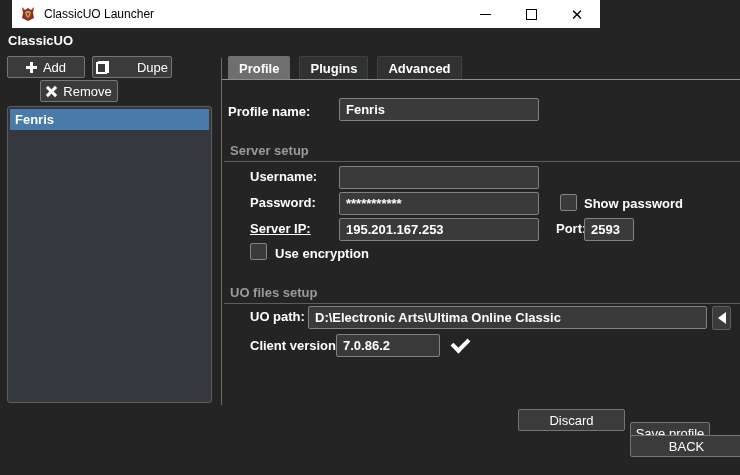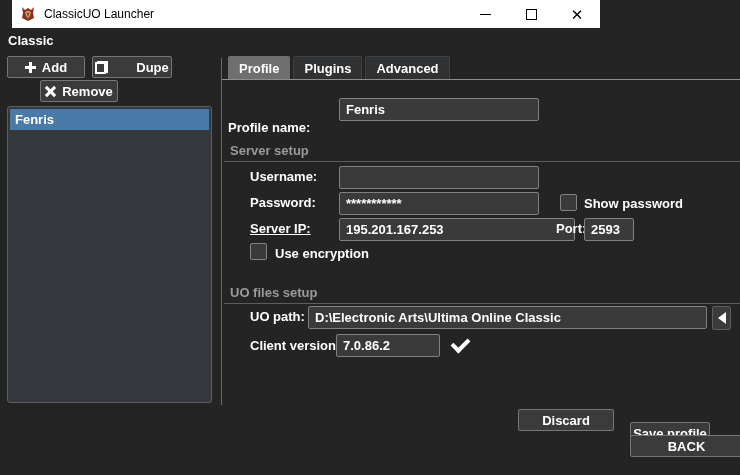--- a/index.html
+++ b/index.html
@@ -18,21 +18,21 @@
   .win-controls { position:absolute; right:0; top:0; height:28px; display:flex; }
   .win-btn { width:46px; height:28px; display:flex; align-items:center; justify-content:center; cursor:default; }
   .glyph-min { width:11px; height:1px; background:#000; }
   .glyph-max { width:9px; height:9px; border:1px solid #000; background:transparent; }
   .glyph-close { font-size:15px; color:#000; line-height:1; font-weight:400; }
 
   
   .btn {
     position:absolute; box-sizing:border-box; height:22px;
     background:#3b3b3b; border:1px solid #767676; border-radius:2px;
-    color:#fff; font-size:13px; font-weight:bold;
+    color:#fff; font-size:13px; font-weight:normal;
     display:flex; align-items:center; justify-content:center; gap:6px;
   }
   .lbl { position:absolute; color:#ffffff; font-size:13px; font-weight:bold; white-space:nowrap; }
   .section-title { position:absolute; color:#9a9a9a; font-size:13px; font-weight:bold; }
   .hline { position:absolute; height:1px; background:#5d5d5d; }
   .input {
     position:absolute; box-sizing:border-box; height:23px;
     background:#3a3a3a; border:1px solid #818181; border-radius:2px;
     color:#fff; font-size:13px; font-weight:bold; padding:0 6px;
     font-family:"Liberation Sans", sans-serif; outline:none;
@@ -64,21 +64,21 @@
     padding:2px; overflow:hidden;
   }
   .profile-item {
     height:21px; line-height:21px; padding-left:5px;
     color:#fff; font-size:13px; font-weight:bold;
   }
   .profile-item.selected { background:#4a7aa8; }
   .v-divider { position:absolute; left:221px; top:58px; width:1px; height:347px; background:#6b6b6b; }
 
   
-  .tabbar { position:absolute; left:228px; top:56px; display:flex; gap:3px; }
+  .tabbar { position:absolute; left:228px; top:56px; display:flex; gap:9px; }
   .tab {
     height:24px; line-height:24px; padding:0 10px; box-sizing:border-box;
     font-size:13px; font-weight:bold; color:#fff; background:#2f3133;
     border:1px solid #3e4042; border-bottom:none; border-radius:2px 2px 0 0;
   }
   .tab.active { background:#6f6f6f; border-color:#6f6f6f; }
   .tab-line { position:absolute; left:222px; top:79px; width:518px; height:1px; background:#8e8e8e; }
 
   
 </style>
@@ -102,21 +102,21 @@
         </div>
       <div class="win-btn">
           <span class="glyph-max"></span>
         </div>
       <div class="win-btn">
           <span class="glyph-close">✕</span>
         </div>
     </div>
   </div>
 
-  <div class="lbl profiles-heading">Classic</div>
+  <div class="lbl profiles-heading">ClassicUO</div>
 
   <div class="btn" style="left:7px; top:56px; width:78px;">
     <span class="icon-plus"></span>
     <span>Add</span>
   </div>
   <div class="btn" style="left:92px; top:56px; width:80px;gap:28px;">
     <span class="icon-copy"></span>
     <span>Dupe</span>
   </div>
   <div class="btn" style="left:7px; top:80px; width:78px;margin-left:33px;">
@@ -130,56 +130,56 @@
 
   <div class="v-divider"></div>
 
   <div class="tabbar">
     <div class="tab active">Profile</div>
     <div class="tab">Plugins</div>
     <div class="tab">Advanced</div>
   </div>
   <div class="tab-line"></div>
 
-  <div class="lbl" style="left:228px; top:120px;">Profile name:</div>
+  <div class="lbl" style="left:228px; top:104px;">Profile name:</div>
   <input class="input" style="left: 339px; top: 98px; width: 200px;" value="Fenris">
 
   <div class="section-title" style="left:230px; top:143px;">Server setup</div>
   <div class="hline" style="left:224px; top:161px; width:516px;"></div>
 
   <div class="lbl" style="left:250px; top:169px;">Username:</div>
   <input class="input" style="left: 339px; top: 166px; width: 200px;" value="">
 
   <div class="lbl" style="left:250px; top:195px;">Password:</div>
   <input class="input" style="left: 339px; top: 192px; width: 200px;" value="***********">
   <div class="checkbox" style="left:560px; top:194px;"></div>
   <div class="lbl" style="left:584px; top:196px;">Show password</div>
 
   <div class="lbl" style="left:250px; top:221px;text-decoration:underline;">Server IP:</div>
-  <input class="input" style="left: 339px; top: 218px; width: 236px;" value="195.201.167.253">
+  <input class="input" style="left: 339px; top: 218px; width: 200px;" value="195.201.167.253">
   <div class="lbl" style="left:556px; top:221px;">Port:</div>
   <input class="input" style="left: 584px; top: 218px; width: 50px;" value="2593">
 
   <div class="checkbox" style="left:250px; top:243px;"></div>
   <div class="lbl" style="left:275px; top:246px;">Use encryption</div>
 
   <div class="section-title" style="left:230px; top:285px;">UO files setup</div>
   <div class="hline" style="left:224px; top:303px; width:516px;"></div>
 
   <div class="lbl" style="left:250px; top:309px;">UO path:</div>
   <input class="input" style="left: 308px; top: 306px; width: 399px;" value="D:\Electronic Arts\Ultima Online Classic">
   <div class="btn" style="left:712px; top:306px; width:19px; height:24px; border-color:#5e5e5e;">
     <span class="icon-tri-left"></span>
   </div>
 
   <div class="lbl" style="left:250px; top:338px;">Client version:</div>
   <input class="input" style="left: 336px; top: 334px; width: 104px;" value="7.0.86.2">
   <span class="icon-check" style="position:absolute; left:452px; top:338px;"></span>
 
-  <div class="btn" style="left:518px; top:409px; width:96px;">
+  <div class="btn" style="left:518px; top:409px; width:107px;">
     <span>Discard</span>
   </div>
   <div class="btn" style="left:630px; top:422px; width:80px;">
     <span>Save profile</span>
   </div>
   <div class="btn" style="left:630px; top:435px; width:113px;">
     <span>BACK</span>
   </div>
 
 </div>

